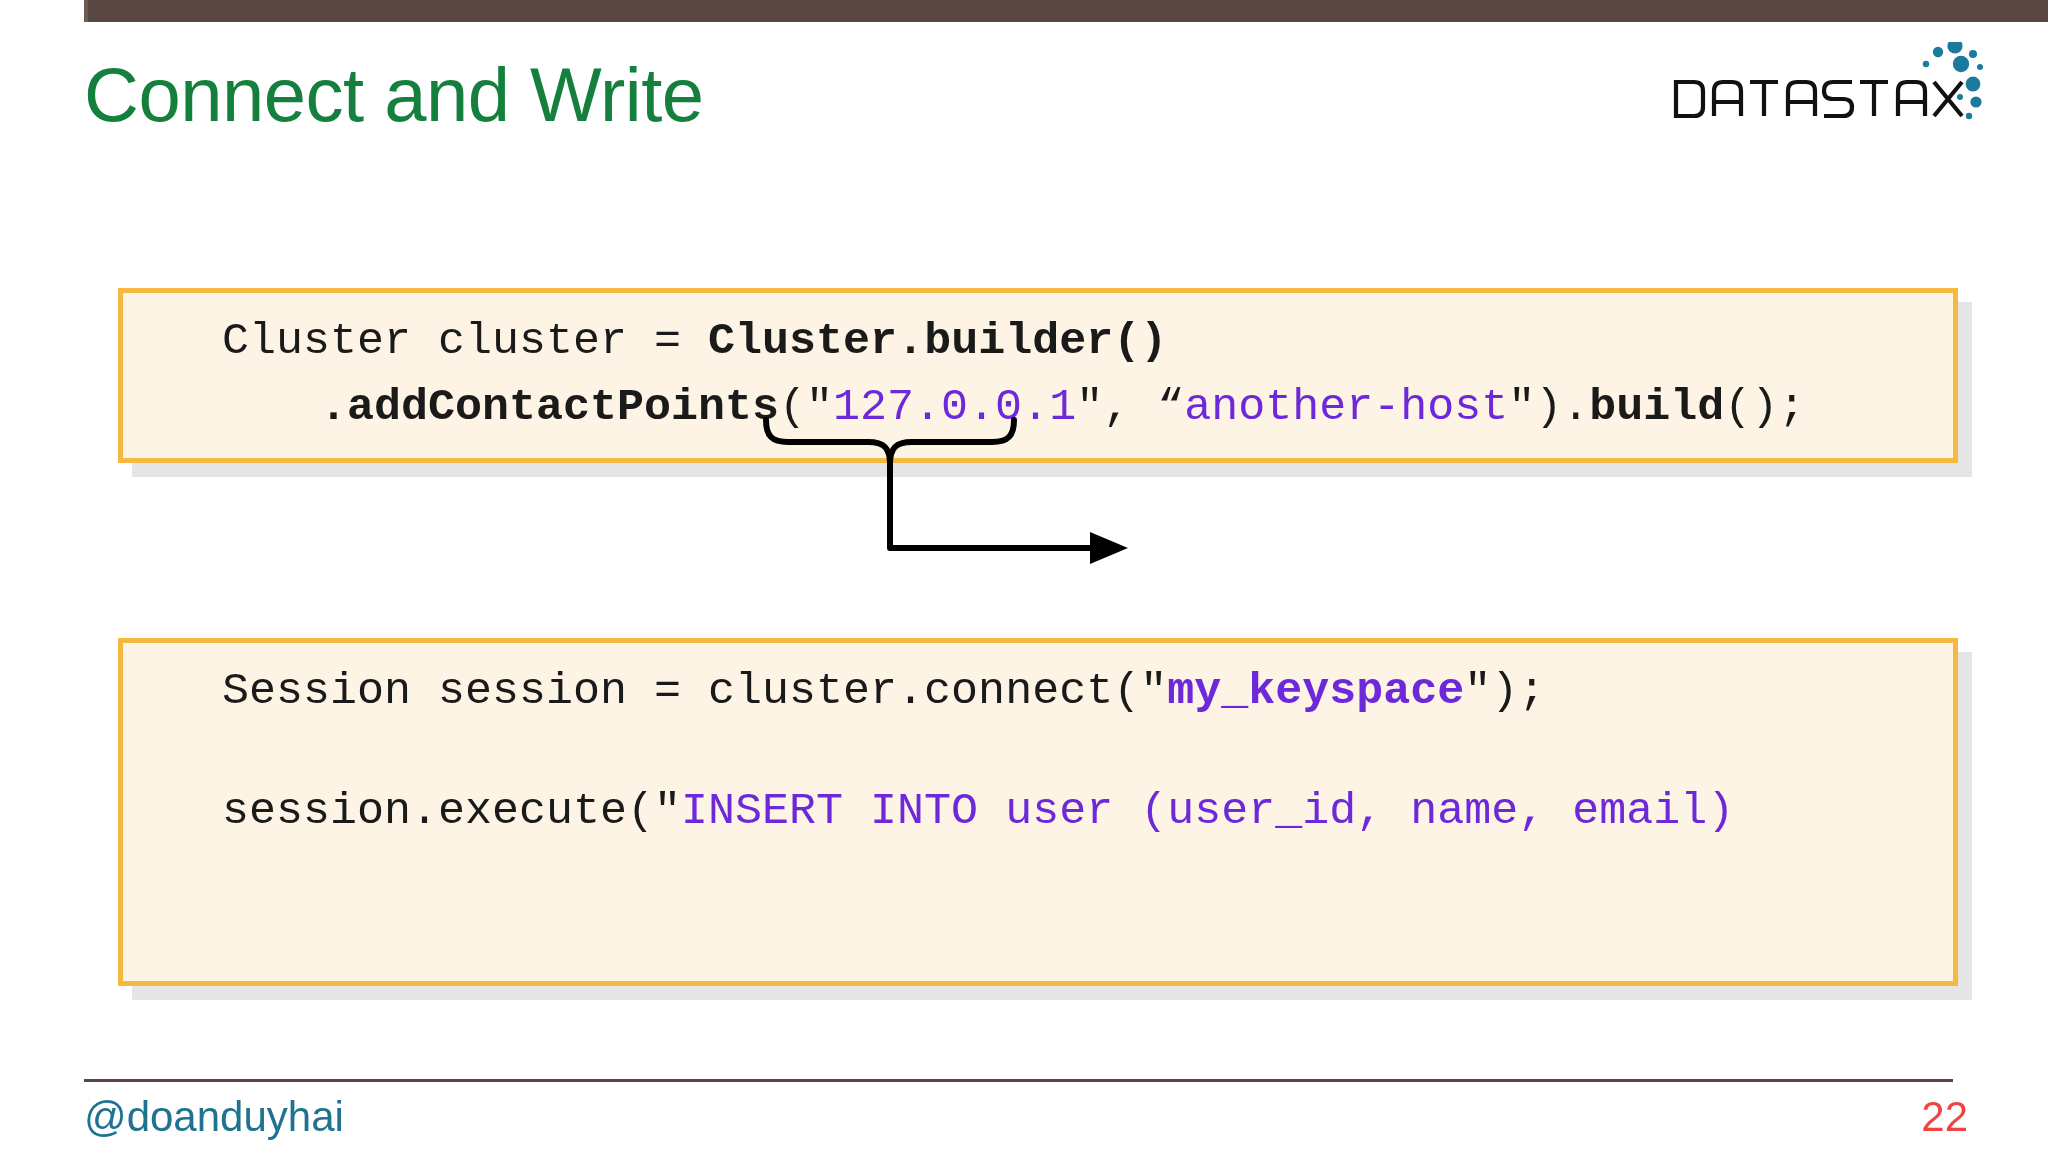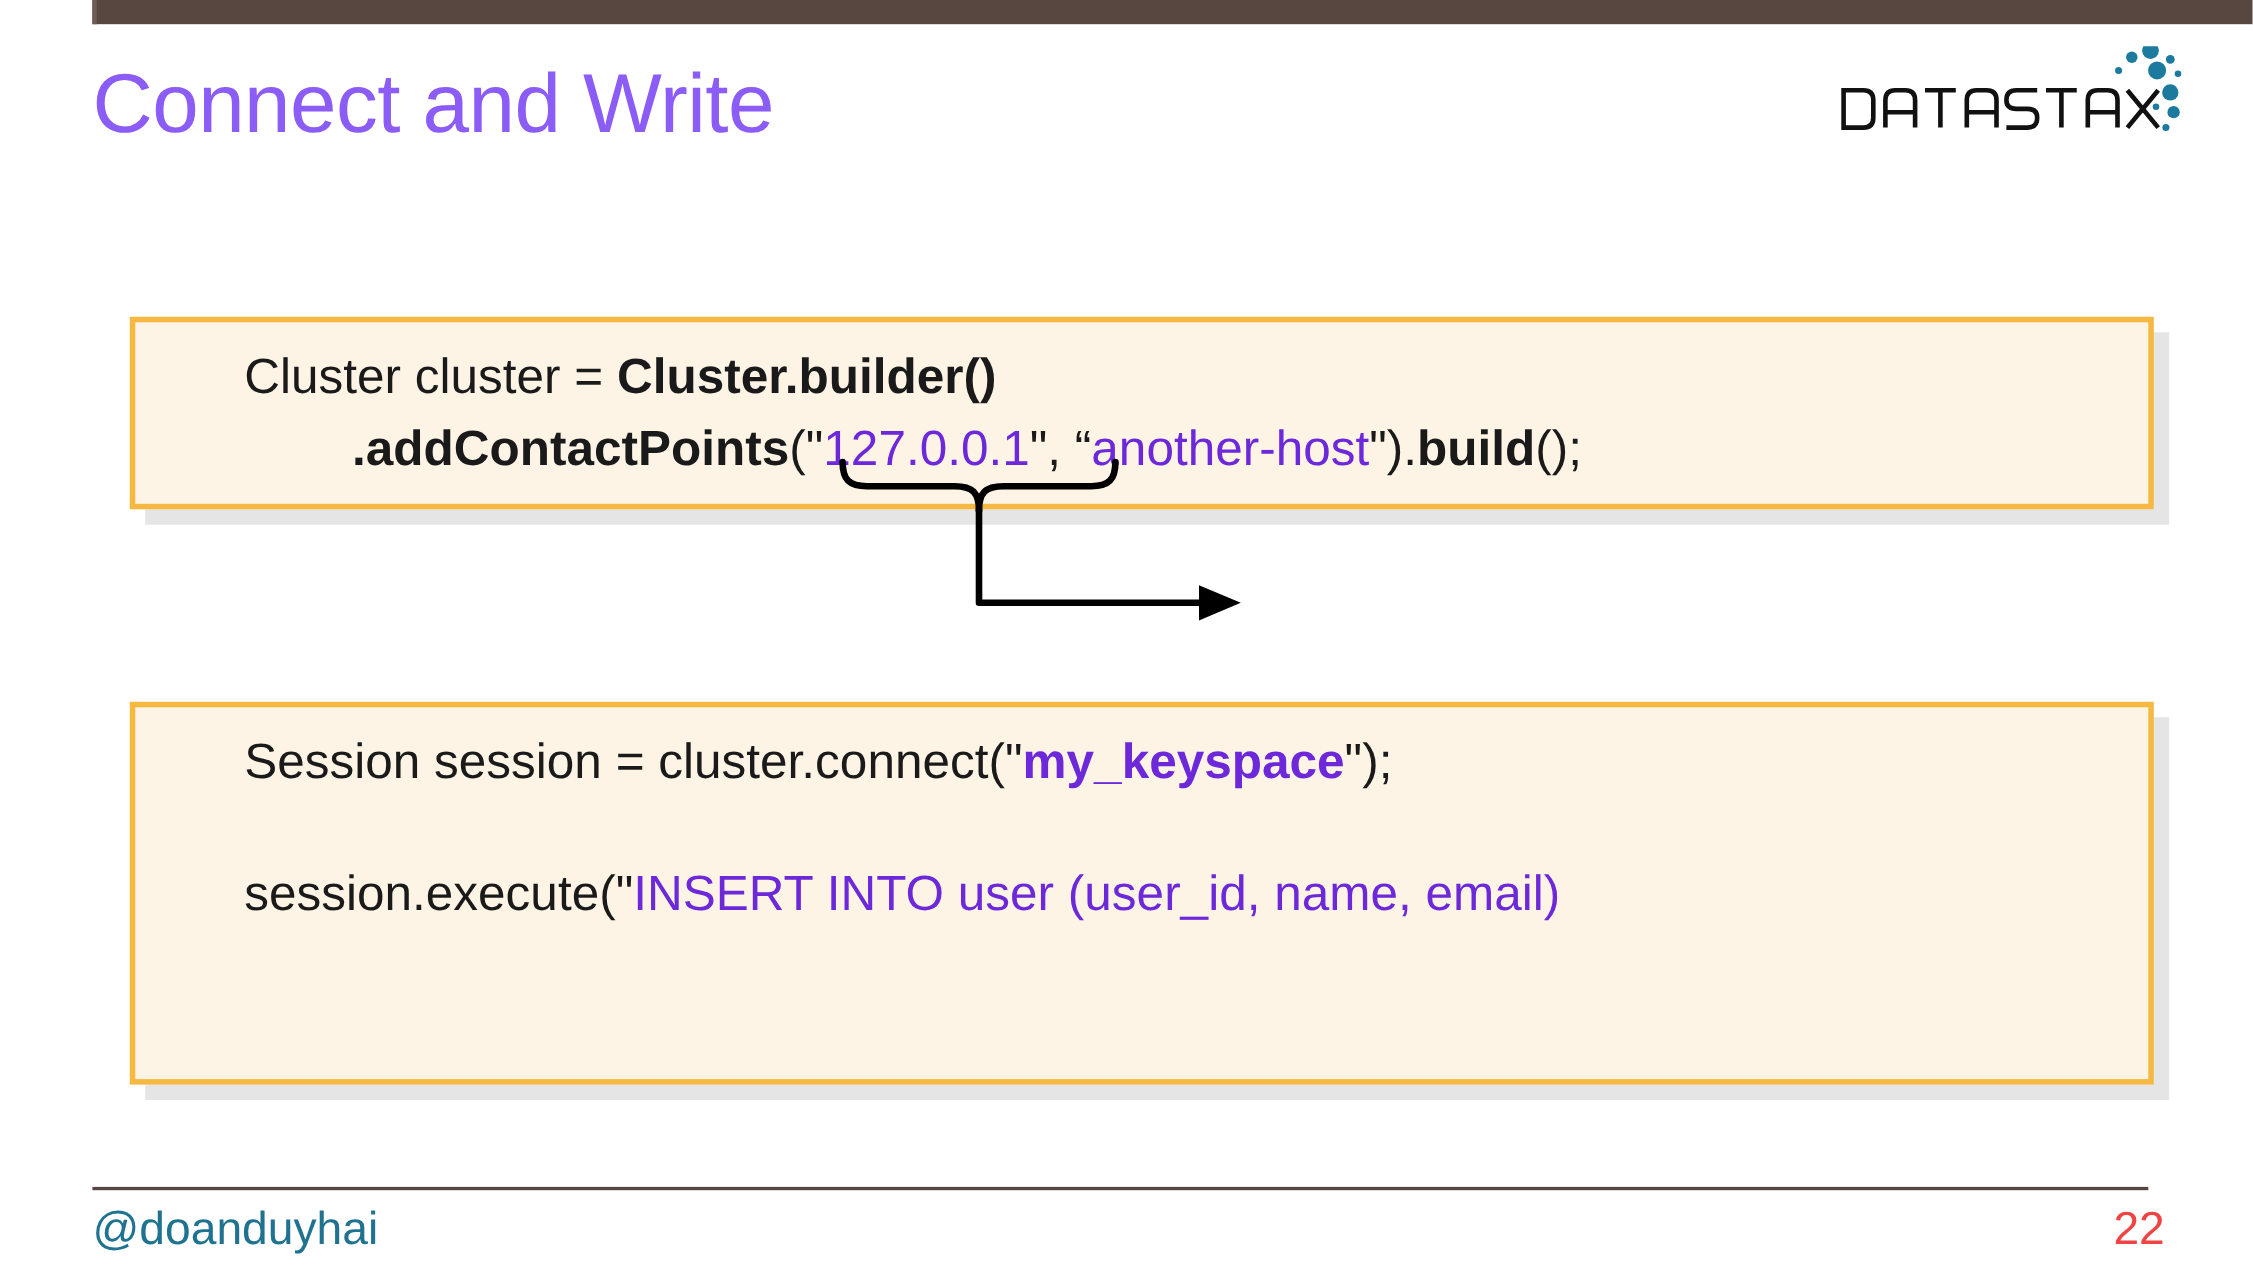--- a/index.html
+++ b/index.html
@@ -38,21 +38,21 @@
   }
 
   
   #title {
     position: absolute;
     left: 84px;
     top: 52px;
     font-size: 76px;
     line-height: 86px;
     font-weight: 400;
-    color: #8b5cf6;
+    color: #15803d;
     letter-spacing: -0.5px;
     white-space: nowrap;
   }
 
   
   #logo {
     position: absolute;
     right: 48px;
     top: 42px;
     width: 330px;
@@ -77,21 +77,21 @@
   #code-box-2 {
     left: 118px;
     top: 638px;
     width: 1840px;
     height: 348px;
   }
 
   .code-text {
     position: absolute;
     color: #1a1a1a;
-    font-family: Liberation Sans, sans-serif;
+    font-family: Liberation Mono, monospace;
     white-space: pre;
   }
   .red { color: #6d28d9; }
   .bold { font-weight: bold; }
 
   
   #code1-line1 {
     left: 222px;
     top: 318px;
     font-size: 45px;

